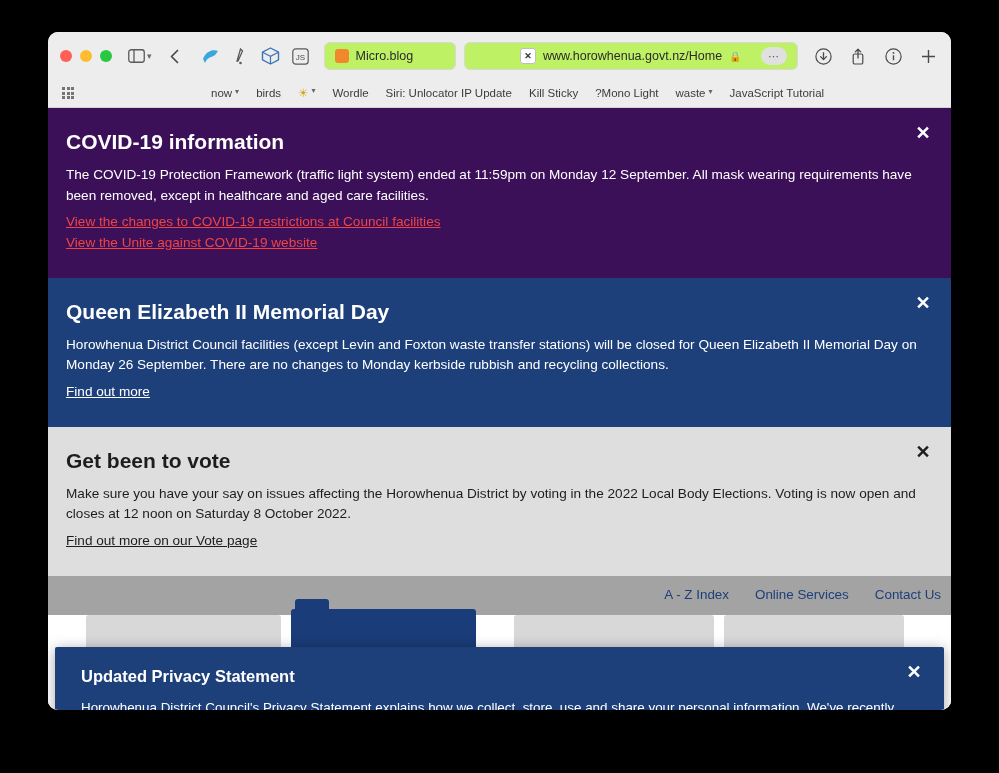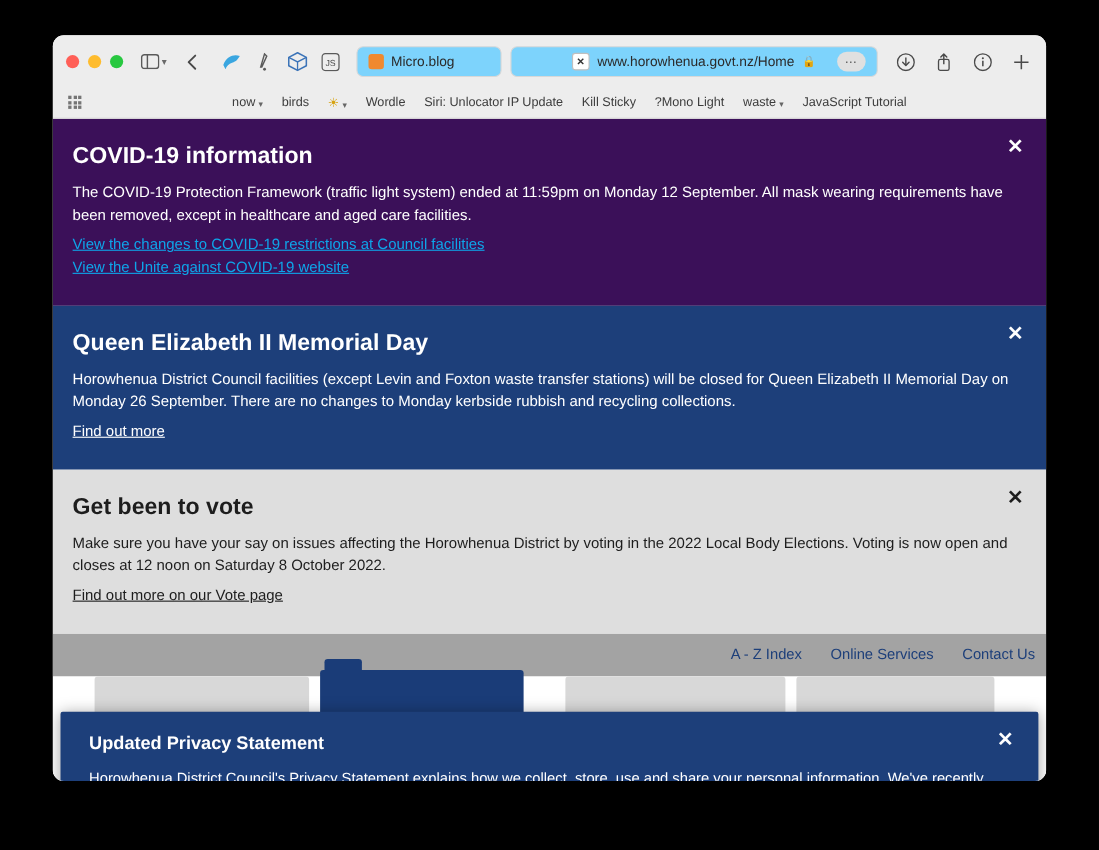--- a/index.html
+++ b/index.html
@@ -61,21 +61,21 @@
   .chrome-btn svg { display: block; }
   .chevron-sm {
     font-size: 9px;
     color: #6a6a6a;
     margin-left: 2px;
   }
 
   .tab {
     height: 28px;
     border-radius: 6px;
-    background: #7dd3fc;
+    background: #bef264;
     border: 1px solid #d8d8d8;
     display: flex;
     align-items: center;
     gap: 7px;
     padding: 0 10px;
     font-size: 12.5px;
     color: #2b2b2b;
     box-sizing: border-box;
   }
   .tab-favicon {
@@ -123,21 +123,21 @@
     color: #3c3c3c;
   }
   .bk-grid {
     display: grid;
     grid-template-columns: repeat(3, 3px);
     grid-template-rows: repeat(3, 3px);
     gap: 1.5px;
     margin-right: 120px;
   }
   .bk-grid i { background: #757575; display: block; width: 3px; height: 3px; }
-  .bk-item { display: flex; align-items: flex-end; gap: 3px; white-space: nowrap; }
+  .bk-item { display: flex; align-items: flex-start; gap: 3px; white-space: nowrap; }
   .bk-caret { font-size: 8px; color: #666; }
 
   
   .page {
     position: relative;
     height: 603px;
     background: #ffffff;
     overflow: hidden;
   }
 
@@ -171,21 +171,21 @@
     line-height: 20px;
     text-align: center;
     font-weight: bold;
     cursor: pointer;
   }
 
   .banner-covid {
     background: #3b1059;
     color: #ffffff;
   }
-  .banner-covid a { color: #0ea5e9; }
+  .banner-covid a { color: #ef4444; }
   .banner-covid .close { color: #ffffff; }
 
   .banner-qe2 {
     background: #1d3f7a;
     color: #ffffff;
   }
   .banner-qe2 a { color: #ffffff; }
   .banner-qe2 .close { color: #ffffff; }
 
   .banner-vote {

